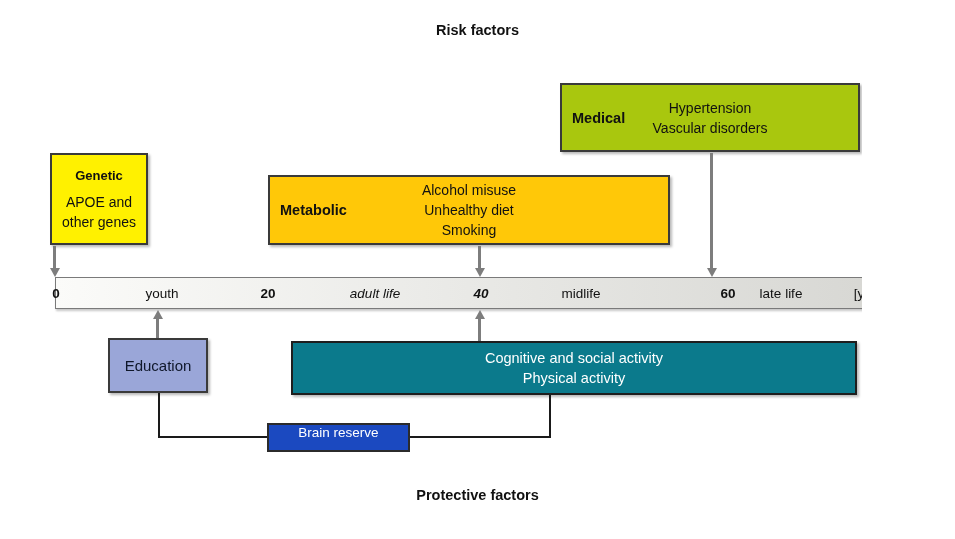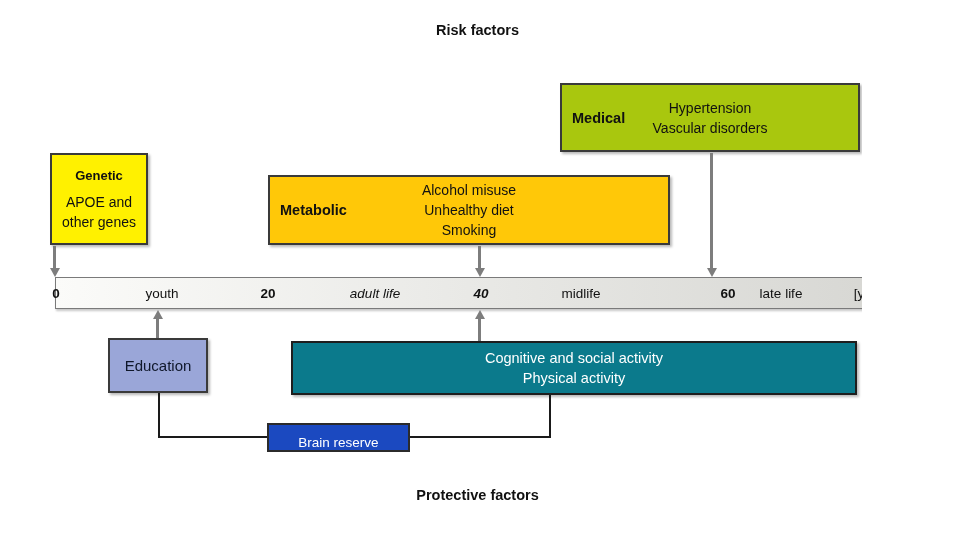--- a/index.html
+++ b/index.html
@@ -51,21 +51,21 @@
   #activity-box {
     position:absolute; left:267px; top:341px; width:566px; height:54px;
     box-sizing:border-box; border:2px solid #1e1e1e; background:#0b7a8c;
     box-shadow:1.5px 1.5px 2.5px rgba(0,0,0,0.28);
     display:flex; flex-direction:column; justify-content:center;
     text-align:center; color:#ffffff; font-size:14.5px; line-height:20px;margin-left:24px;
   }
   #brain-reserve-box {
     position:absolute; left:267px; top:423px; width:143px; height:29px;
     box-sizing:border-box; border:2px solid #2b2b2b; background:#1b49c0;
-    display:flex; align-items:flex-end; justify-content:center;
+    display:flex; align-items:flex-start; justify-content:center;
     color:#ffffff; font-size:13.5px;
   }
 
   .arrow { position:absolute; display:flex; flex-direction:column; align-items:center; }
   .arrow .shaft { width:2.5px; background:#7d7d7d; flex:1; }
   .head-down { width:0; height:0; border-left:5.5px solid transparent;
     border-right:5.5px solid transparent; border-top:9px solid #7d7d7d; }
   .head-up { width:0; height:0; border-left:5.5px solid transparent;
     border-right:5.5px solid transparent; border-bottom:9px solid #7d7d7d; }
 

